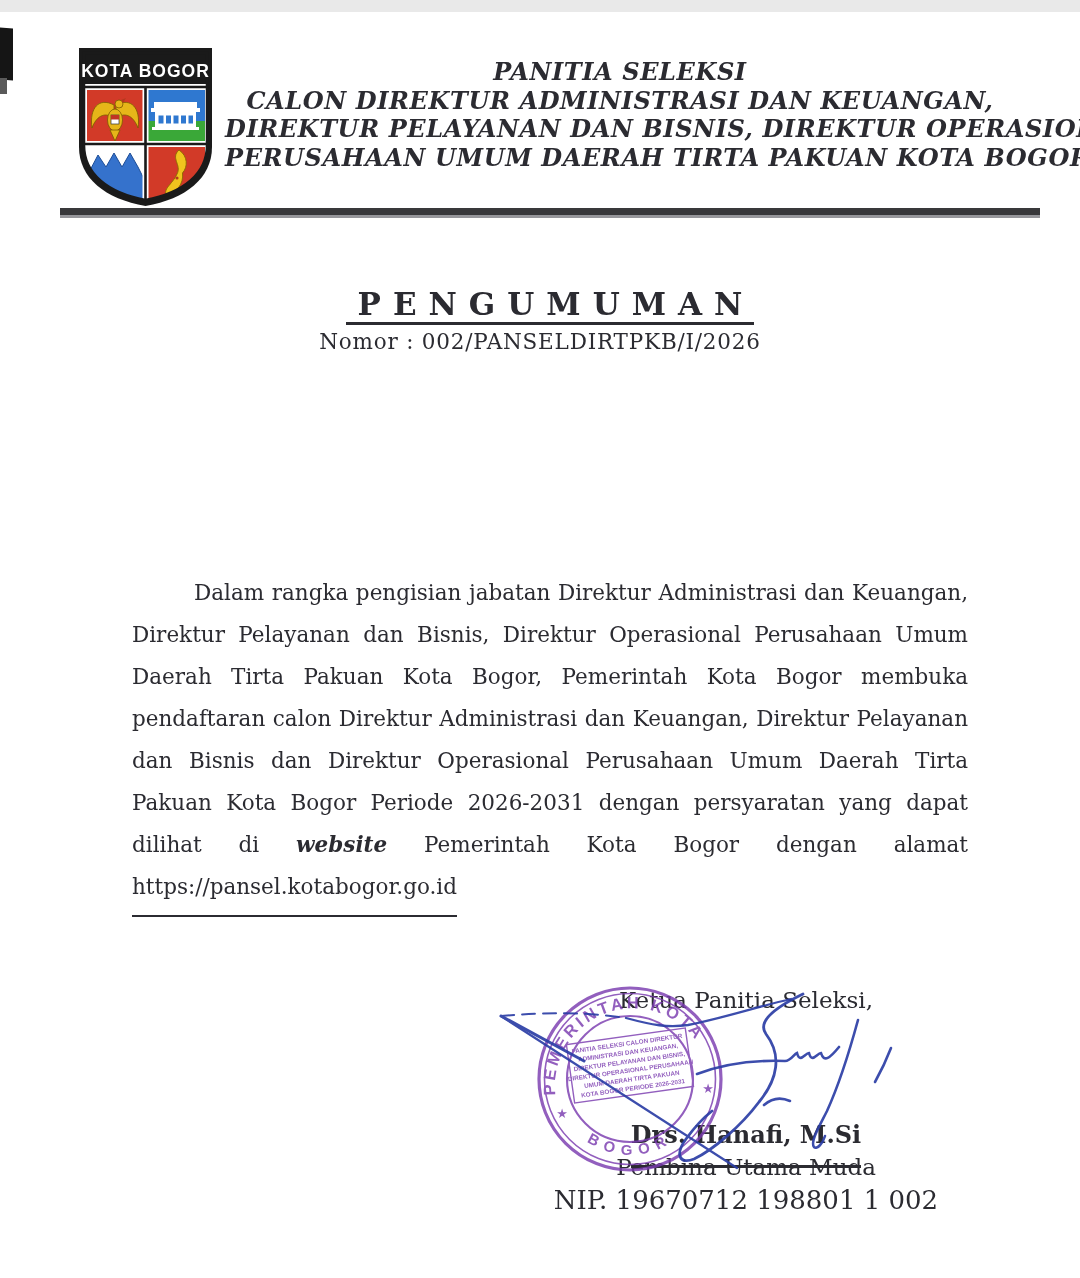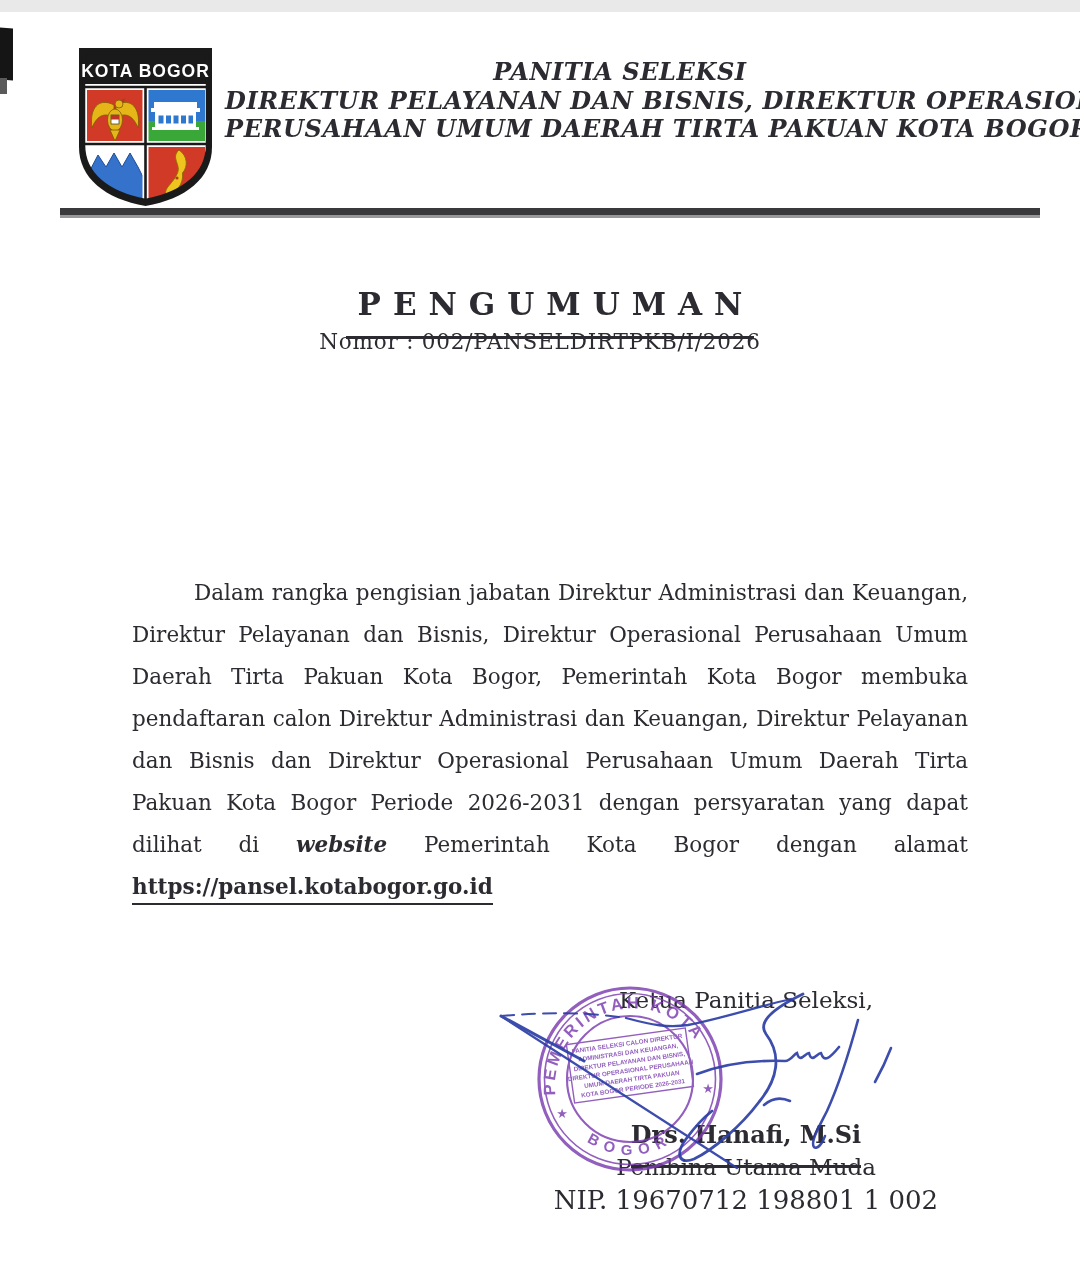--- a/index.html
+++ b/index.html
@@ -15,32 +15,32 @@
   .logo{position:absolute; left:75px; top:34px; width:141px; height:164px;}
 
   .lh-text{position:absolute; left:225px; top:46px; width:790px; text-align:center; line-height:28.6px; white-space:nowrap;}
   .lh-line{font-weight:bold; font-size:24px; letter-spacing:0.6px;font-style:italic;}
   .lh-address{font-family:"Liberation Serif",serif; font-size:22px; font-weight:normal; letter-spacing:0.3px; margin-top:1px;}
 
   .rule{position:absolute; left:60px; top:196px; width:980px; height:7px; background:#39393b; border-bottom:3px solid #97979b;}
 
   .doc-title{position:absolute; left:132px; top:274px; width:836px; text-align:center;}
   .doc-title .t{display:inline-block; font-size:31px; font-weight:bold; letter-spacing:12px; padding-left:12px;
-    border-bottom:3px solid #2b2b31; padding-bottom:14px;}
+    border-bottom:3px solid #2b2b31; padding-bottom:0;}
   .doc-number{position:absolute; left:122px; top:317px; width:836px; text-align:center; font-size:21.5px; letter-spacing:0.8px;}
   .doc-about{position:absolute; left:132px; top:360px; width:836px; text-align:center; font-size:21px; font-weight:bold;}
 
   .subject{position:absolute; left:132px; top:402px; width:836px; text-align:center; font-weight:bold; font-size:23px; line-height:32.5px;}
   .subject div{white-space:pre; letter-spacing:0.4px;}
 
   .para{position:absolute; left:132px; width:836px; font-size:21.5px; line-height:42px; text-align:justify;}
   .para.p1{top:560px; text-indent:62px;}
   .para.p2{top:864px; text-indent:62px;}
   .web-word{font-weight:bold; font-style:italic;}
-  .url{font-weight:bold; border-bottom:2.5px solid #2b2b31; padding-bottom:4px;}
+  .url{font-weight:normal; border-bottom:2.5px solid #2b2b31; padding-bottom:16px;}
 
   .sig-role{position:absolute; left:521px; top:975px; width:450px; text-align:center; font-size:23px;}
   .sig-name{position:absolute; left:521px; top:1108px; width:450px; text-align:center; font-size:24px; font-weight:bold;}
   .sig-name span{display:inline-block; border-bottom:3px solid #2b2b31; padding-bottom:16px;}
   .sig-rank{position:absolute; left:521px; top:1142px; width:450px; text-align:center; font-size:23px;}
   .sig-nip{position:absolute; left:521px; top:1173px; width:450px; text-align:center; font-size:26px;}
 
   .stamp{position:absolute; left:530px; top:967px; width:200px; height:200px; opacity:0.82;}
   .stamp text{font-family:"Liberation Sans",sans-serif;}
   .signature{position:absolute; left:480px; top:955px; width:460px; height:215px;}
@@ -111,20 +111,21 @@
           <path d="M70.5 41 V156"></path>
           <path d="M9 98 H132"></path>
       </g>
     </g>
     <path d="M9 7 H132 V99 C132 128 108 147 70.5 154 C33 147 9 128 9 99 Z" fill="none" stroke="#1a1a1a" stroke-width="2.5"></path>
     <text x="70.5" y="31" text-anchor="middle" font-size="17.5" font-weight="bold" fill="#ffffff" letter-spacing="1">KOTA BOGOR</text>
   </svg>
 
   <div class="lh-text">
     <div class="lh-line">PANITIA SELEKSI</div>
+    <div class="lh-line">CALON DIREKTUR ADMINISTRASI DAN KEUANGAN,</div>
     <div class="lh-line">DIREKTUR PELAYANAN DAN BISNIS, DIREKTUR OPERASIONAL</div>
     <div class="lh-line">PERUSAHAAN UMUM DAERAH TIRTA PAKUAN KOTA BOGOR</div>
   </div>
 
   <div class="rule"></div>
 
   <div class="doc-title">
     <span class="t">PENGUMUMAN</span>
   </div>
   <div class="doc-number">Nomor : 002/PANSELDIRTPKB/I/2026</div>

